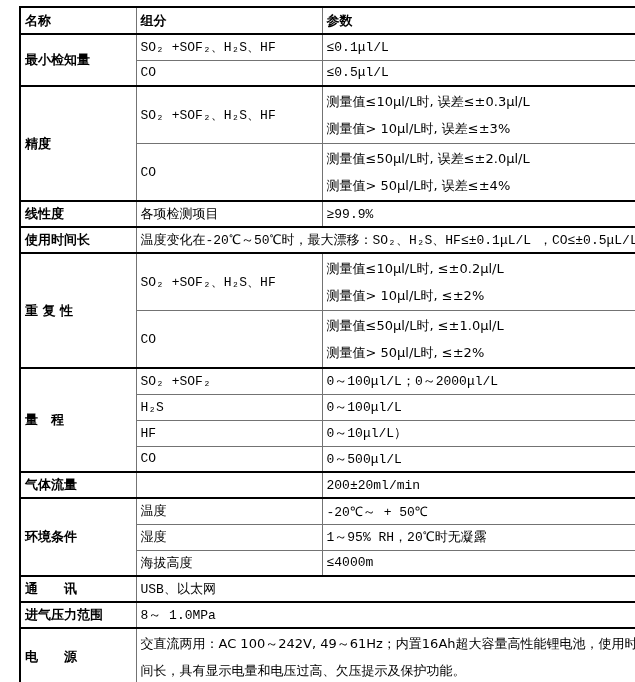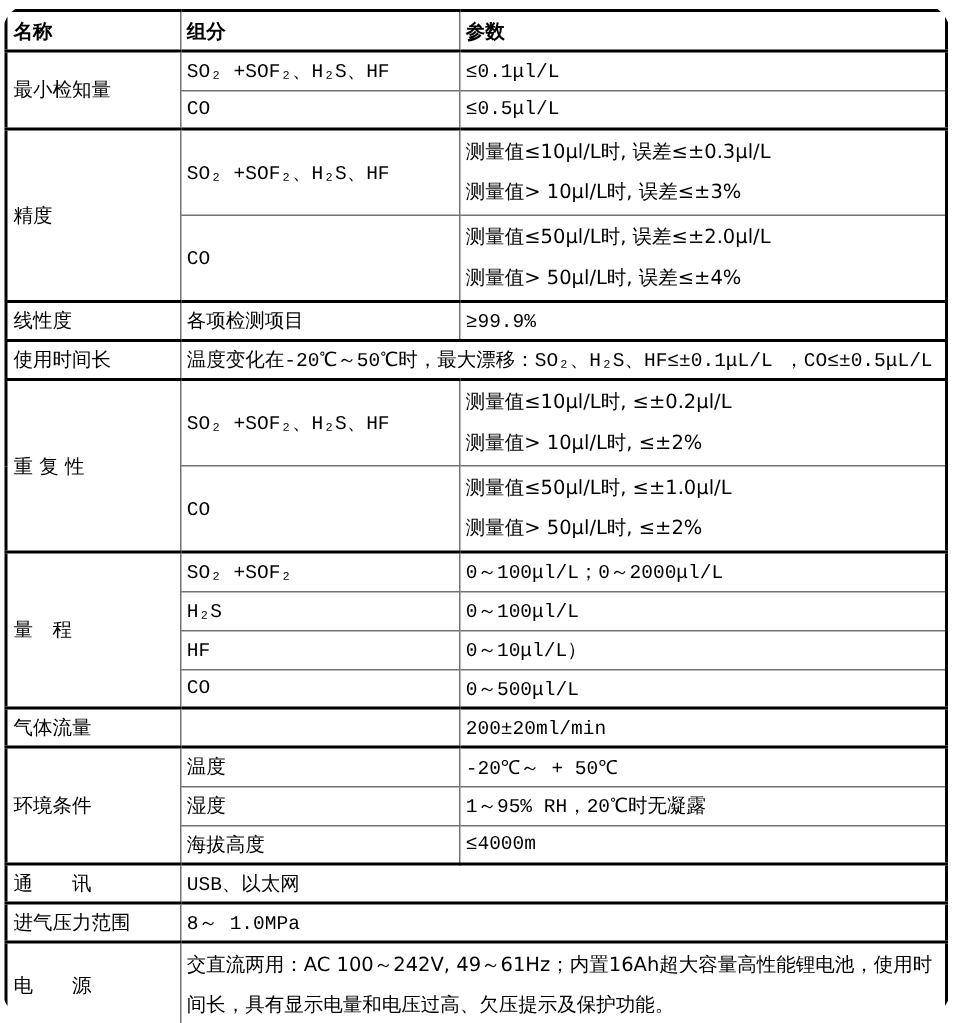--- a/index.html
+++ b/index.html
@@ -7,24 +7,23 @@
     padding: 0;
     background: #ffffff;
     color: #000000;
     font-family: "DejaVu Sans", "Liberation Sans", sans-serif;
     font-size: 13px;
   }
   .page {
     width: 635px;
     height: 682px;
     box-sizing: border-box;
-    padding: 6px 3px;
+    padding: 6px 19px;
     background: #ffffff;
     overflow: hidden;
-    border-radius: 27px;
   }
   table.spec-table {
     border-collapse: collapse;
     table-layout: fixed;
     width: 627px;
     border: 2px solid #000000;
   }
   .spec-table th,
   .spec-table td {
     border: 1px solid #737373;
@@ -37,21 +36,21 @@
   
   .spec-table tr.sec > th,
   .spec-table tr.sec > td {
     border-top: 2px solid #000000;
   }
   .spec-table th {
     font-weight: bold;
     height: 23px;
   }
   .spec-table td.name {
-    font-weight: normal;
+    font-weight: bold;
   }
   .spec-table tr.r1 { height: 26px; }   
   .spec-table tr.r2 { height: 55px; }   
   .param-line { line-height: 27px; white-space: nowrap; }
   td.wrap { line-height: 27px; }
   td.oneline { white-space: nowrap; font-family: Liberation Mono, monospace; }
 </style>
 </head>
 <body>
 

